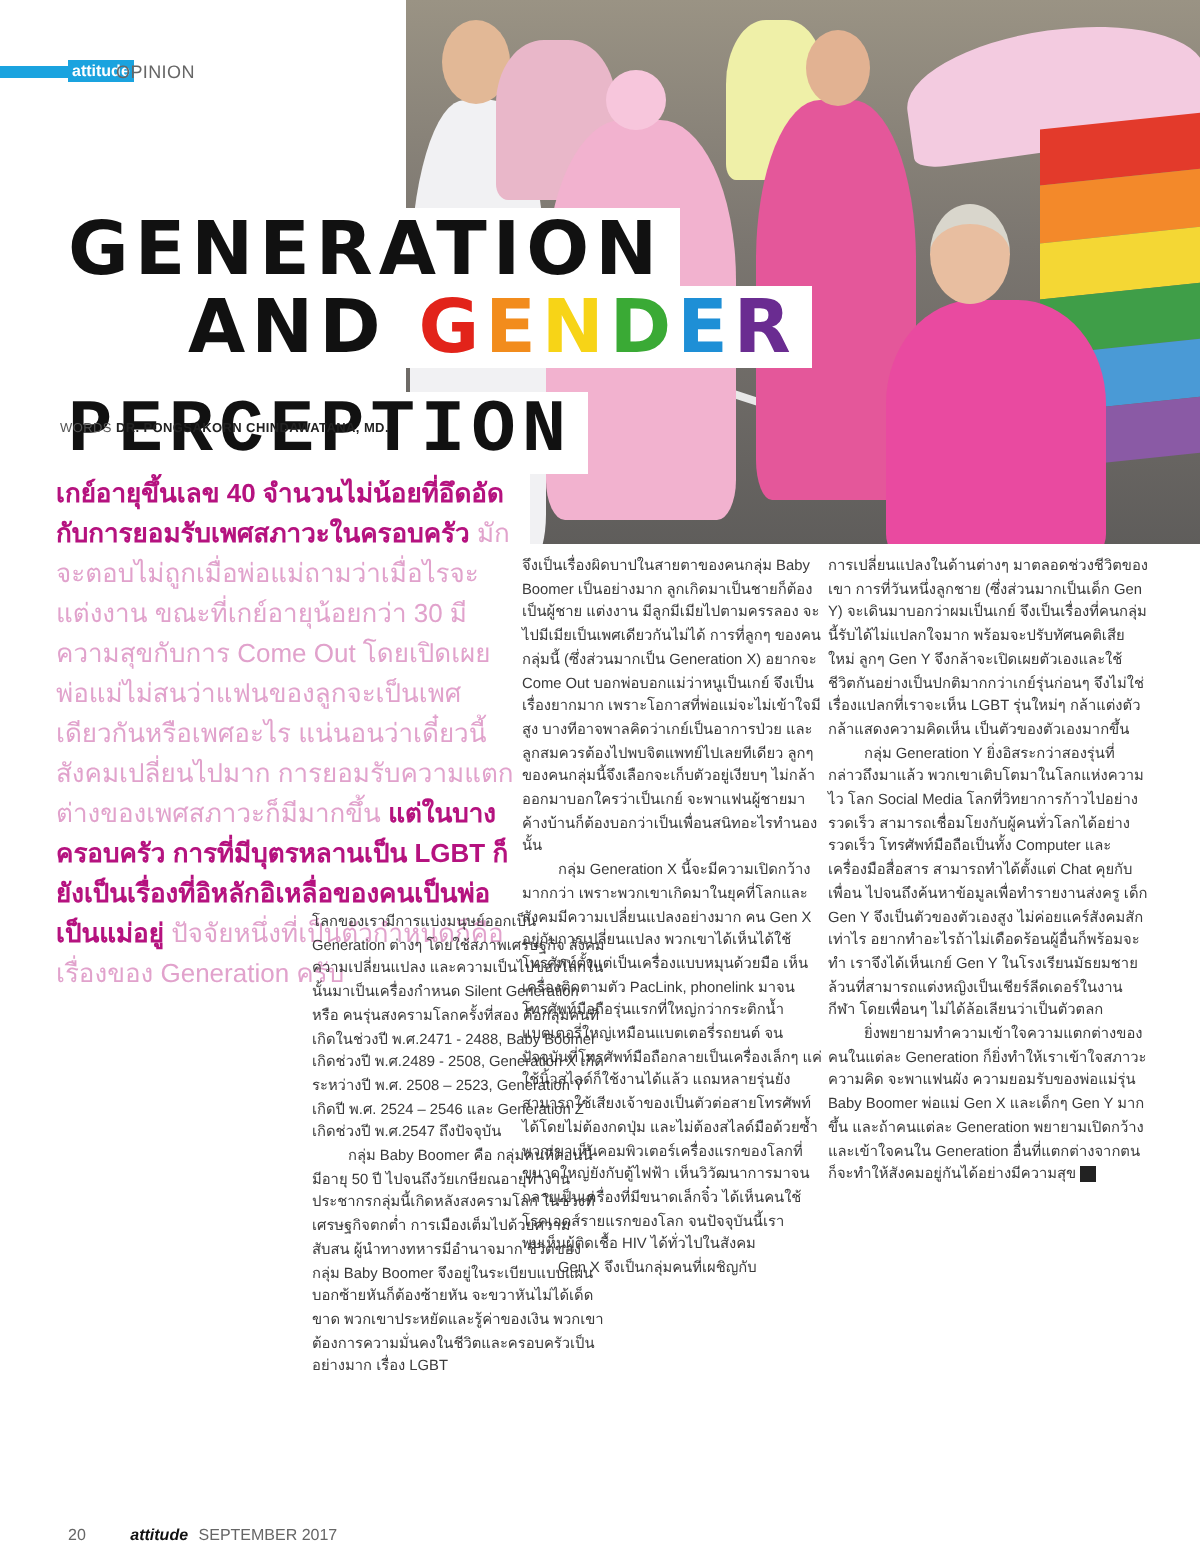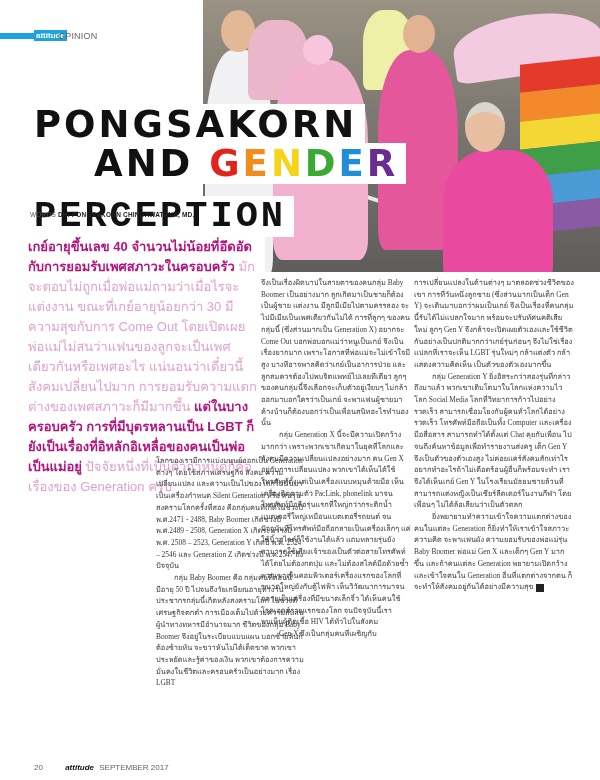--- a/index.html
+++ b/index.html
@@ -28,21 +28,21 @@
 
   .byline { position: absolute; left: 30px; top: 211px; font-size: 6.5px; color: #555; font-family: "Liberation Sans", sans-serif; letter-spacing: 0.2px; }
   .byline b { color: #222; }
 
   
   .intro-box { position: absolute; left: 22px; top: 232px; width: 243px; height: 168px; background: #fff; }
   .intro { position: absolute; left: 28px; top: 237px; width: 232px; font-family: "Liberation Sans", sans-serif; font-size: 13px; line-height: 20px; }
   .intro .strong { color: #b5127f; font-weight: bold; }
   .intro .light { color: #e1a2cc; }
 
-  .col { position: absolute; font-family: Liberation Serif, serif; font-size: 7.4px; line-height: 11.7px; color: #3a3a3a; text-align: left; }
+  .col { position: absolute; font-family: Liberation Sans, sans-serif; font-size: 7.4px; line-height: 11.7px; color: #3a3a3a; text-align: left; }
   .col p { margin: 0; }
   .col p.ind { text-indent: 18px; }
   .c1 { left: 112px; top: 455px; width: 148px; margin-left: 44px; }
   .c2 { left: 261px; top: 277px; width: 152px; }
   .c3 { left: 414px; top: 277px; width: 160px; }
 
   .end-mark { display: inline-block; width: 8px; height: 8px; background: #222; color: #fff; font-size: 6px; line-height: 8px; text-align: center; font-weight: bold; vertical-align: middle; }
 
   .footer { position: absolute; left: 34px; top: 763px; font-size: 8px; color: #666; font-family: "Liberation Sans", sans-serif; }
   .footer .pg { margin-right: 20px; }
@@ -80,21 +80,21 @@
     <div style="background:#f4d734"></div>
     <div style="background:#3f9e48"></div>
     <div style="background:#4a9ad6"></div>
     <div style="background:#8a5aa5"></div>
   </div>
 
   <div class="person" style="left:240px;top:150px;width:110px;height:130px;background:#e94aa0;"></div>
   <div class="head" style="left:262px;top:102px;width:40px;height:50px;background:#e8bea0;border-top:10px solid #d9d6cc;"></div>
 </div>
 
-<div class="title-line t1">PONGSAKORN</div>
+<div class="title-line t1">GENERATION</div>
 <div class="title-line t2 rb">
   <span>AND</span>&nbsp;<span style="color:#e2231a">G</span><span style="color:#f28c1c">E</span><span style="color:#f7d417">N</span><span style="color:#3aaa35">D</span><span style="color:#1e8fd6">E</span><span style="color:#6a2c91">R</span>
 </div>
 <div class="title-line t3">PERCEPTION</div>
 
 <div class="byline">
   <span>WORDS</span>
   <b>DR. PONGSAKORN CHINDAWATANA, MD.</b>
 </div>
 

